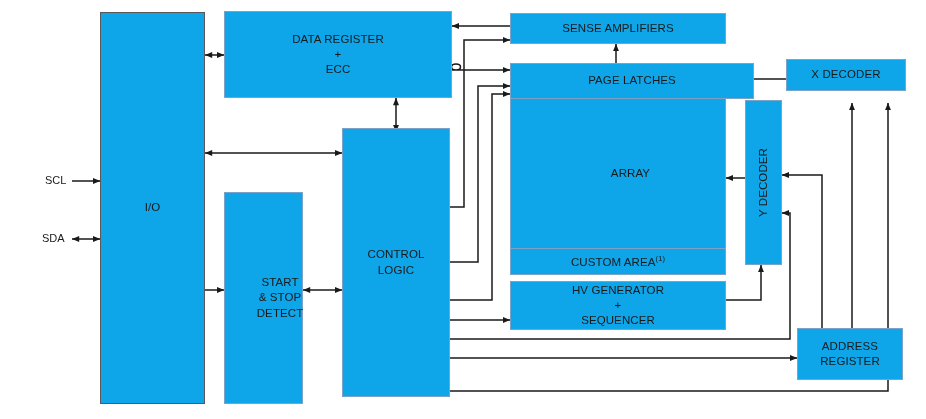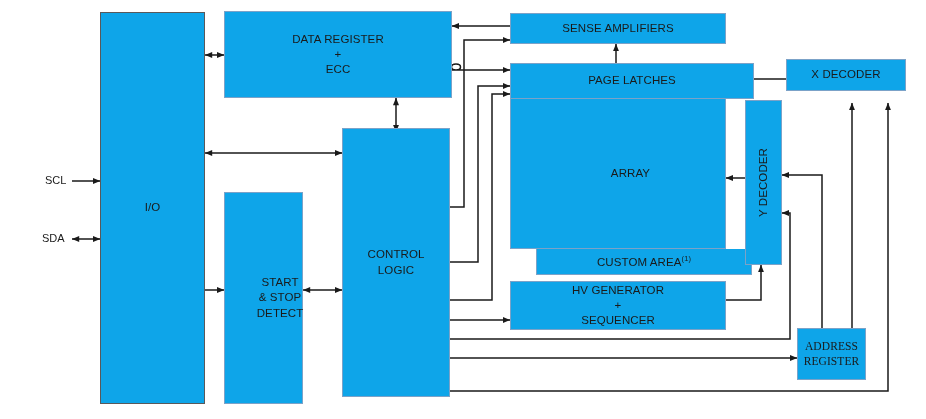--- a/index.html
+++ b/index.html
@@ -155,36 +155,36 @@
   </div>
 
   <div class="blk" style="left:510px; top:63px; width:244px; height:36px;">
     <span class="blk-label">PAGE LATCHES</span>
   </div>
 
   <div class="blk stack-mid" style="left:510px; top:99px; width:216px; height:150px;padding-left:25px;">
     <span class="blk-label">ARRAY</span>
   </div>
 
-  <div class="blk stack-mid" style="left:510px; top:249px; width:216px; height:26px;margin-left:26px;">
+  <div class="blk stack-mid" style="left:510px; top:249px; width:216px; height:26px;">
     <span class="blk-label"><span>CUSTOM AREA</span><span class="sup">(1)</span></span>
   </div>
 
   <div class="blk" style="left:510px; top:281px; width:216px; height:49px;">
     <span class="blk-label">HV GENERATOR
 +
 SEQUENCER</span>
   </div>
 
   <div class="blk vert-blk" style="left:745px; top:100px; width:37px; height:165px;">
     <span class="blk-label">Y DECODER</span>
   </div>
 
   <div class="blk" style="left:786px; top:59px; width:120px; height:32px;">
     <span class="blk-label">X DECODER</span>
   </div>
 
-  <div class="blk" style="left:797px; top:328px; width:69px; height:52px;font-family:Liberation Serif, serif;">
+  <div class="blk" style="left:797px; top:328px; width:106px; height:52px;">
     <span class="blk-label">ADDRESS
 REGISTER</span>
   </div>
 
 </div>
 
 </body></html>

